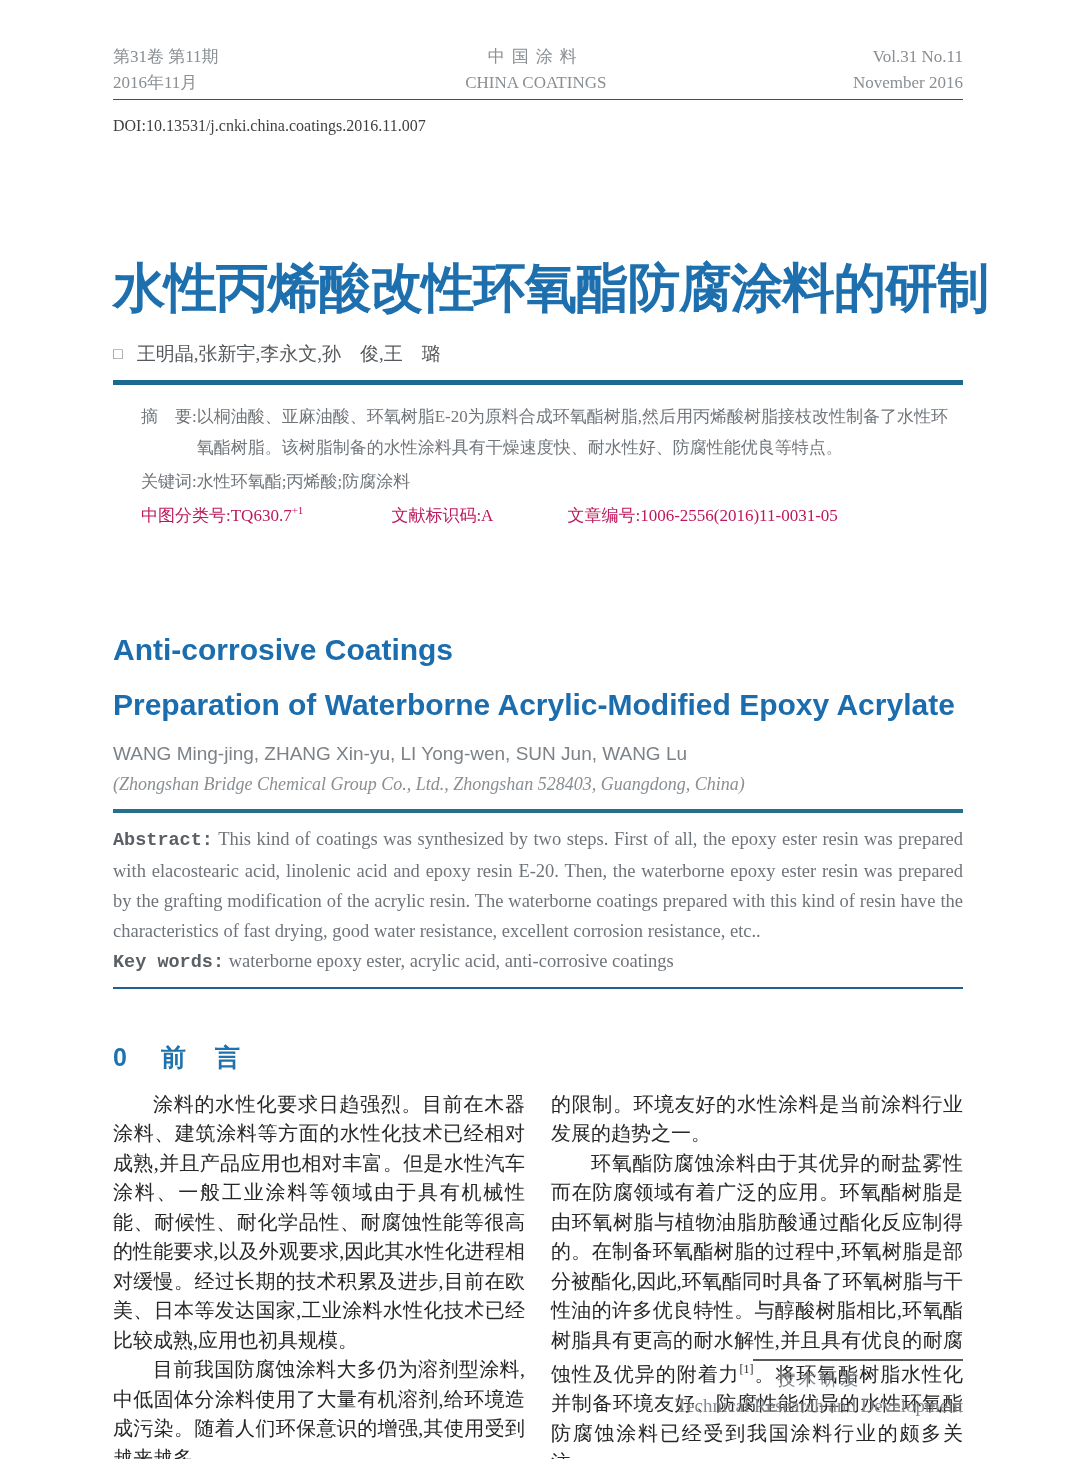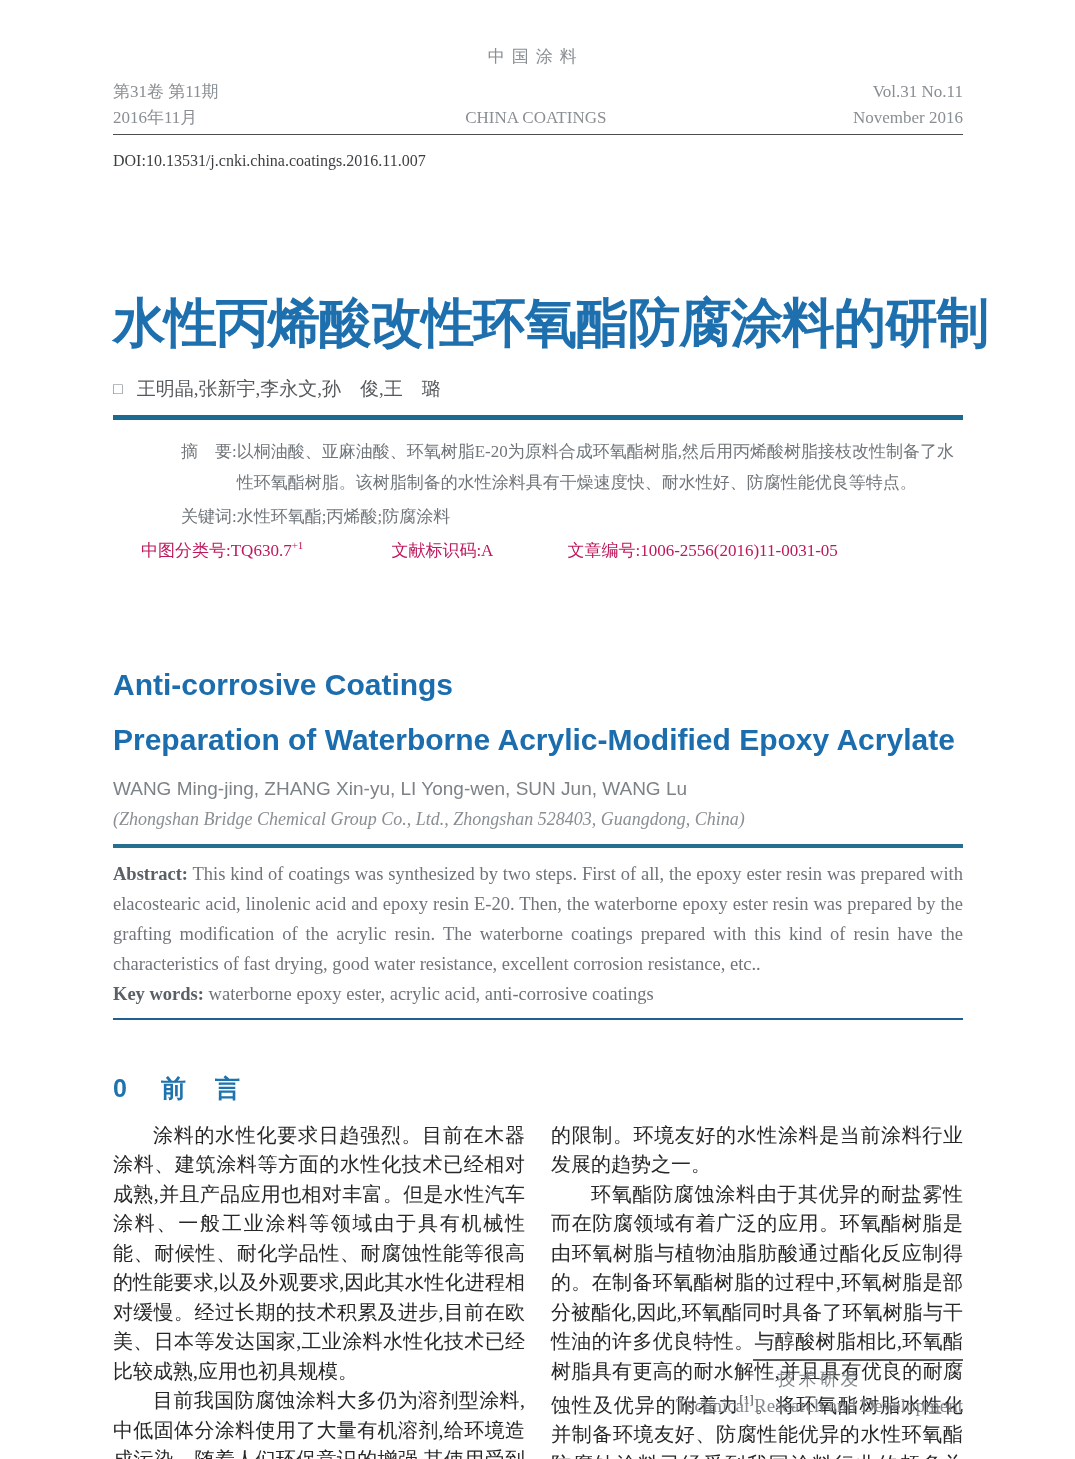--- a/index.html
+++ b/index.html
@@ -13,53 +13,53 @@
     color:#262626;
     overflow:hidden;
   }
   .content { padding:44px 112px 0 113px; }
 
   
   .jheader { display:flex; justify-content:space-between; align-items:flex-end;
              font-size:17px; line-height:1.5; color:#898e92;
              border-bottom:1px solid #4d4d4d; padding-bottom:4px; }
   .jh-col { display:flex; flex-direction:column; }
-  .jh-center { text-align:center;gap:35px; }
+  .jh-center { text-align:center; }
   .jh-right { text-align:right; }
   .jh-cn-title { letter-spacing:7px; }
   .doi-line { font-size:16px; color:#3c3f42; margin-top:17px; }
 
   
   .title-cn { margin-top:118px; font-family:"Liberation Sans","DejaVu Sans",sans-serif;
               font-weight:bold; font-size:53px; letter-spacing:-1px; color:#1d6fae;
               transform:scaleX(0.99); transform-origin:left; white-space:nowrap; }
   .authors-cn { margin-top:16px; font-size:19px; color:#55595c; display:flex; align-items:center; }
   .author-marker { font-size:16px; color:#7a7f83; margin-right:14px; }
   .affil-cn { margin-top:7px; font-size:18px; color:#55595c; padding-left:31px; }
   .rule-thick { margin-top:13px; height:5px; background:#1c6a8f; }
 
   
   .abs-cn { margin-top:16px; padding-left:28px; font-size:17px; color:#70757a; line-height:1.85; }
   .hang { display:flex; }
-  .hang .lbl { flex:none; white-space:nowrap;margin-left:40px; }
+  .hang .lbl { flex:none; white-space:nowrap; }
   .abs-cn-rows > div { margin-top:2px; }
   .cls-row { display:flex; margin-top:7px; padding-left:28px; font-size:17px; color:#be185d; }
   .cls-row .cls2 { margin-left:88px; }
   .cls-row .cls3 { margin-left:74px; }
   sup { font-size:11px; }
 
   
   .title-en { margin-top:96px; font-family:"Liberation Sans","DejaVu Sans",sans-serif;
               font-weight:bold; font-size:30px; line-height:1.82; color:#1b6dad; }
   .authors-en { margin-top:10px; font-family:"Liberation Sans","DejaVu Sans",sans-serif;
                 font-size:19px; color:#7d8287; }
   .affil-en { margin-top:9px; font-size:18px; font-style:italic; color:#8a8f93; }
   .rule-teal2 { margin-top:14px; height:4px; background:#26708f; }
   .abs-en { margin-top:11px; font-size:18.5px; line-height:30px; color:#6f747a; text-align:justify; }
-  .abs-en b, .kw-en b { color:#5a6065; }
+  .abs-en b, .kw-en b { color:#5a6065;font-family:Liberation Mono, monospace; }
   .kw-en { font-size:18.5px; line-height:30px; color:#6f747a; }
   .rule-thin { margin-top:9px; height:2px; background:#1e5f94; }
 
   
   .sec-head { margin-top:52px; font-family:"Liberation Sans","DejaVu Sans",sans-serif;
               font-weight:bold; font-size:25px; color:#1e72ad; display:flex; align-items:baseline; }
   .sec-num { margin-right:34px; }
   .sec-title { letter-spacing:2px; }
   .cols { display:flex; margin-top:16px; }
   .col { width:412px; }

